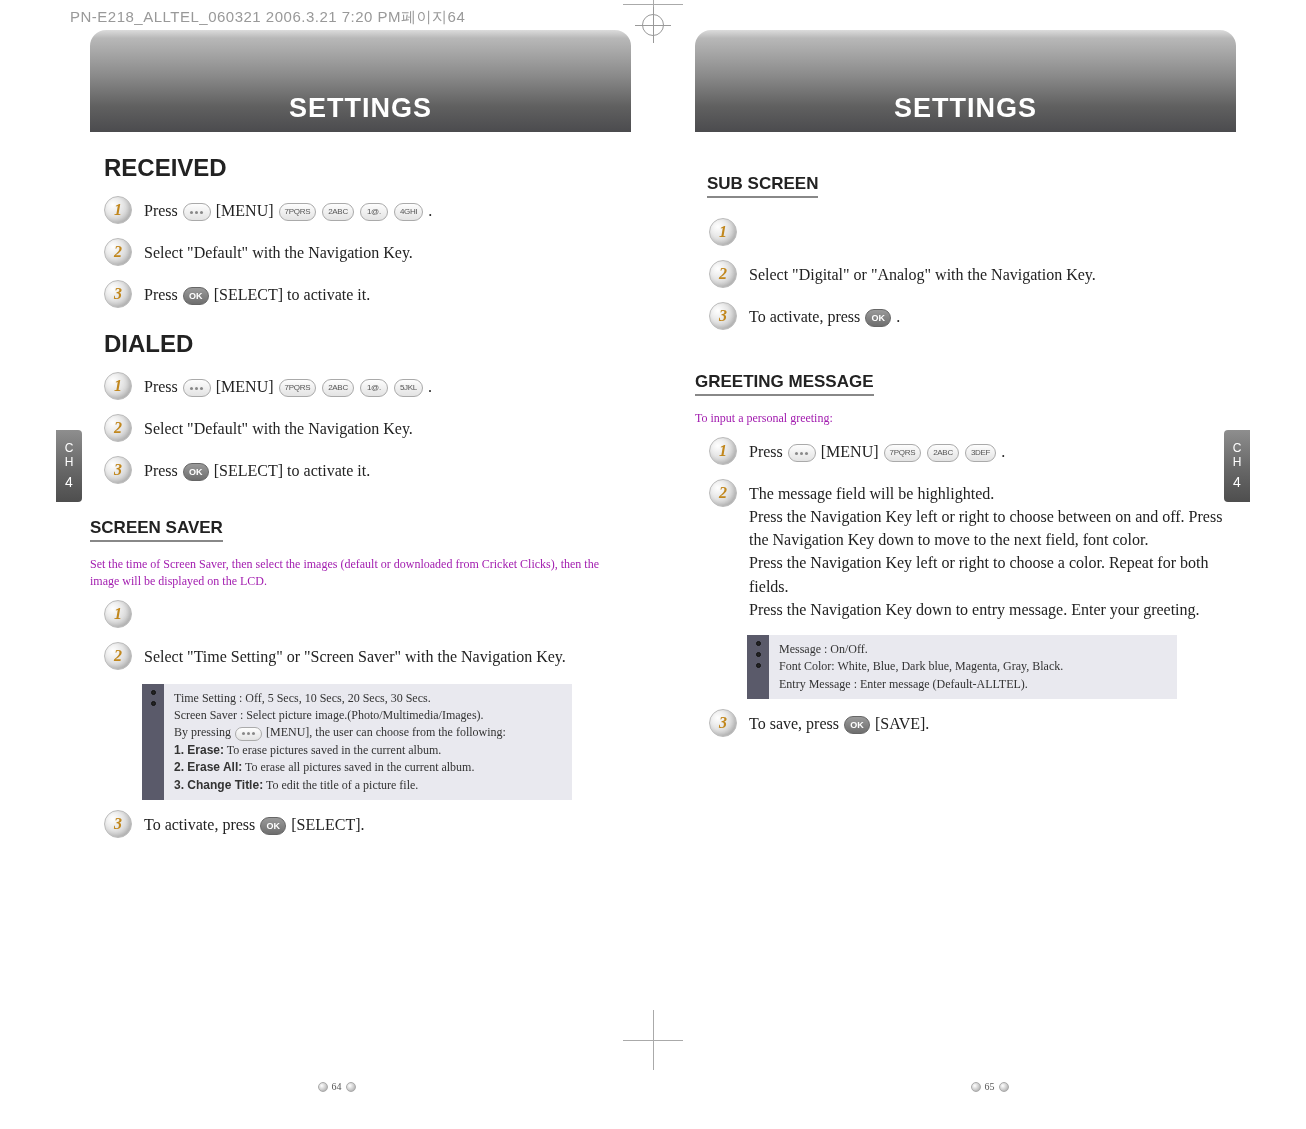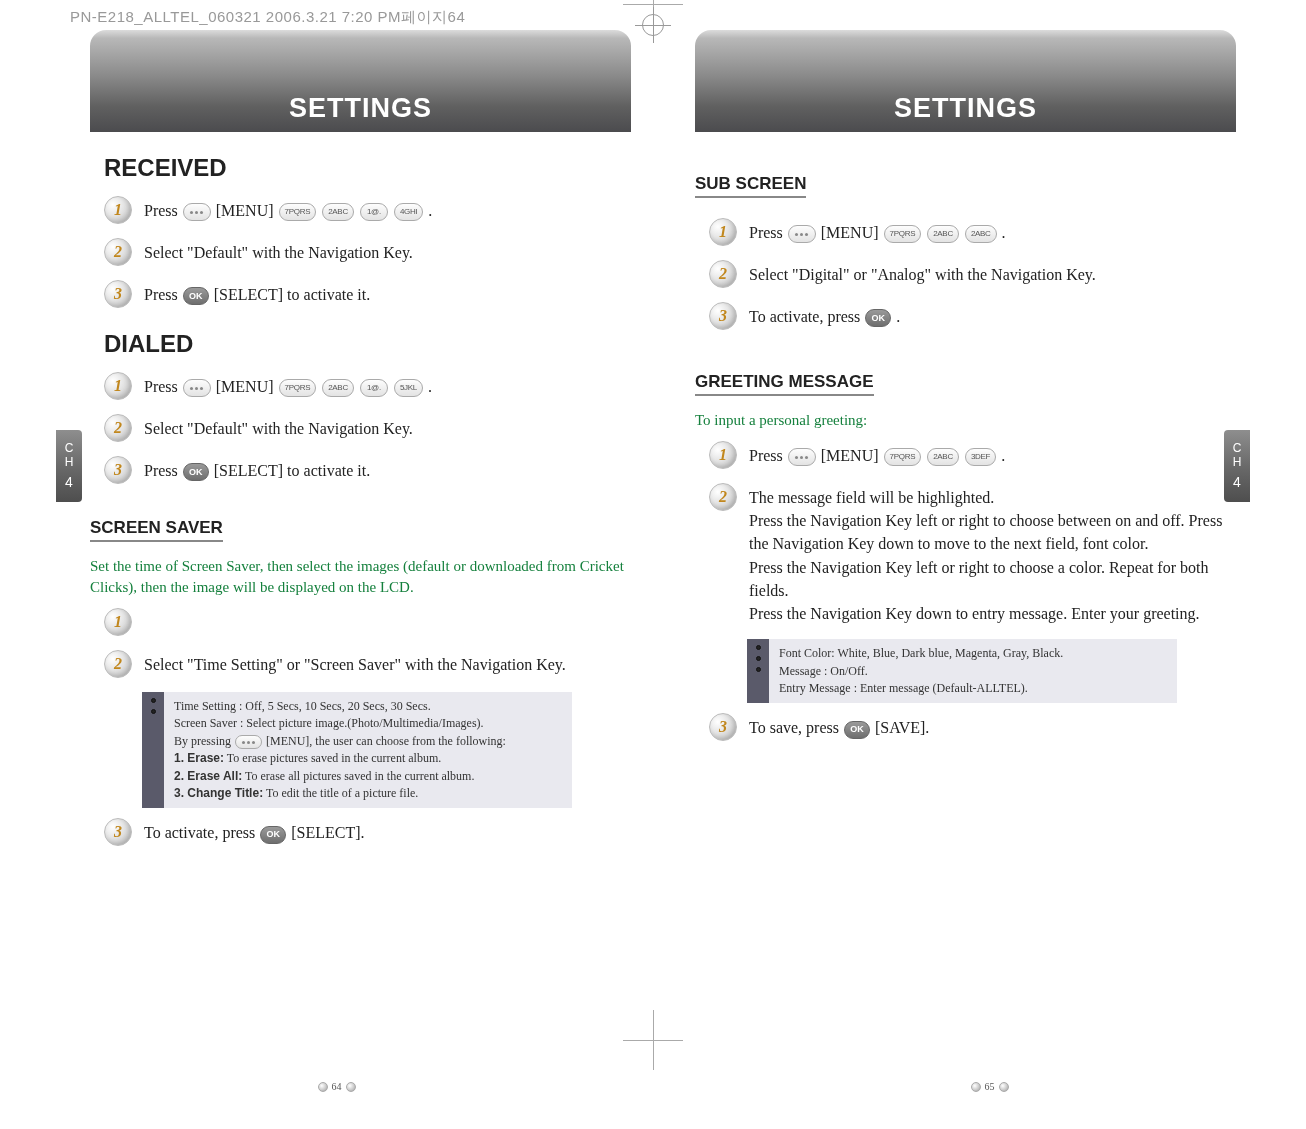--- a/index.html
+++ b/index.html
@@ -83,22 +83,22 @@
   .subsection-title {
     font-size: 17px;
     font-weight: bold;
     font-family: Arial, sans-serif;
     margin: 20px 0 10px 0;
     display:inline-block;
     border-bottom:2px solid #888;
     padding-bottom:2px;
   }
   .intro-text {
-    font-size: 15px;
-    color: #15803d;
+    font-size: 12px;
+    color: #a21caf;
     margin: 4px 0 10px 0;
     line-height: 1.4;
   }
 
   .step {
     display: flex;
     align-items: flex-start;
     margin: 10px 0 14px 14px;
   }
   .step-bullet {
@@ -343,32 +343,23 @@
         <span>64</span>
       </div>
   </div>
 
   <div class="page page-right">
     <div class="tab-header">
       <div class="title">SETTINGS</div>
     </div>
 
     
-    <div class="subsection-title" style="margin-left:0">SUB SCREEN</div>
+    <div class="subsection-title" style="margin-left:12px">SUB SCREEN</div>
     <div class="step">
       <div class="step-bullet">1</div>
-      <div class="step-body">
-        <span>Press </span>
-        <span class="btn dots"></span>
-        <span>[MENU]</span>
-        <span class="btn key">7PQRS</span>
-        <span class="btn key">2ABC</span>
-        <span class="btn key">2ABC</span>
-        <span>.</span>
-      </div>
     </div>
     <div class="step">
       <div class="step-bullet">2</div>
       <div class="step-body">Select "Digital" or "Analog" with the Navigation Key.</div>
     </div>
     <div class="step">
       <div class="step-bullet">3</div>
       <div class="step-body">
         <span>To activate, press </span>
         <span class="btn ok">OK</span>
@@ -398,22 +389,22 @@
 Press the Navigation Key left or right to choose a color. Repeat for both fields.
 Press the Navigation Key down to entry message. Enter your greeting.</div>
     </div>
     <div class="info-box">
       <div class="bullets">
         <div class="dot"></div>
         <div class="dot"></div>
         <div class="dot"></div>
       </div>
       <div class="content">
+        <div>Message : On/Off.</div>
         <div>Font Color: White, Blue, Dark blue, Magenta, Gray, Black.</div>
-        <div>Message : On/Off.</div>
         <div>Entry Message : Enter message (Default-ALLTEL).</div>
       </div>
     </div>
     <div class="step">
       <div class="step-bullet">3</div>
       <div class="step-body">
         <span>To save, press </span>
         <span class="btn ok">OK</span>
         <span>  [SAVE].</span>
       </div>

